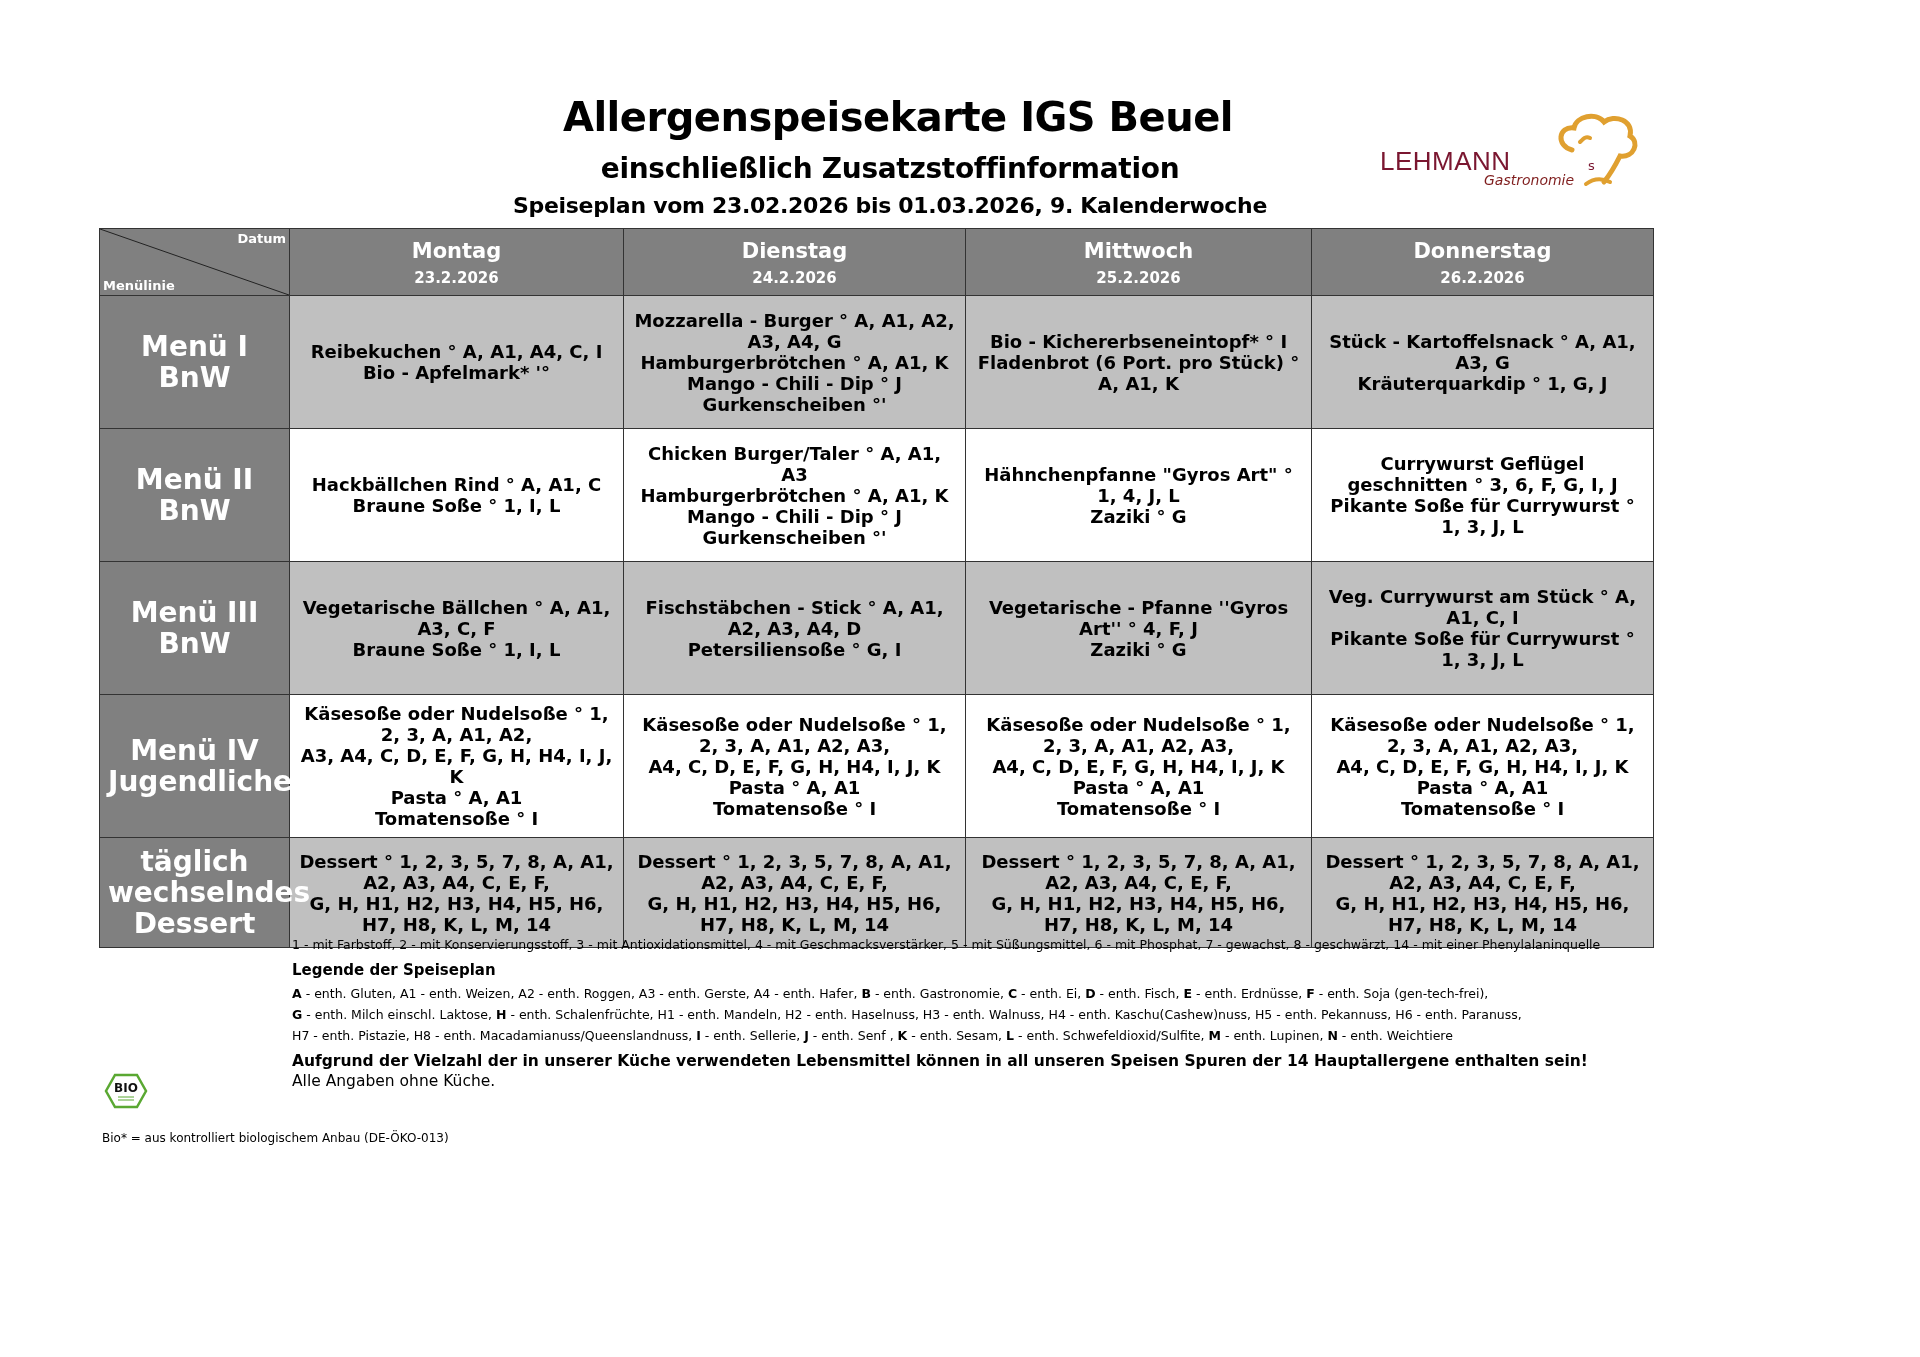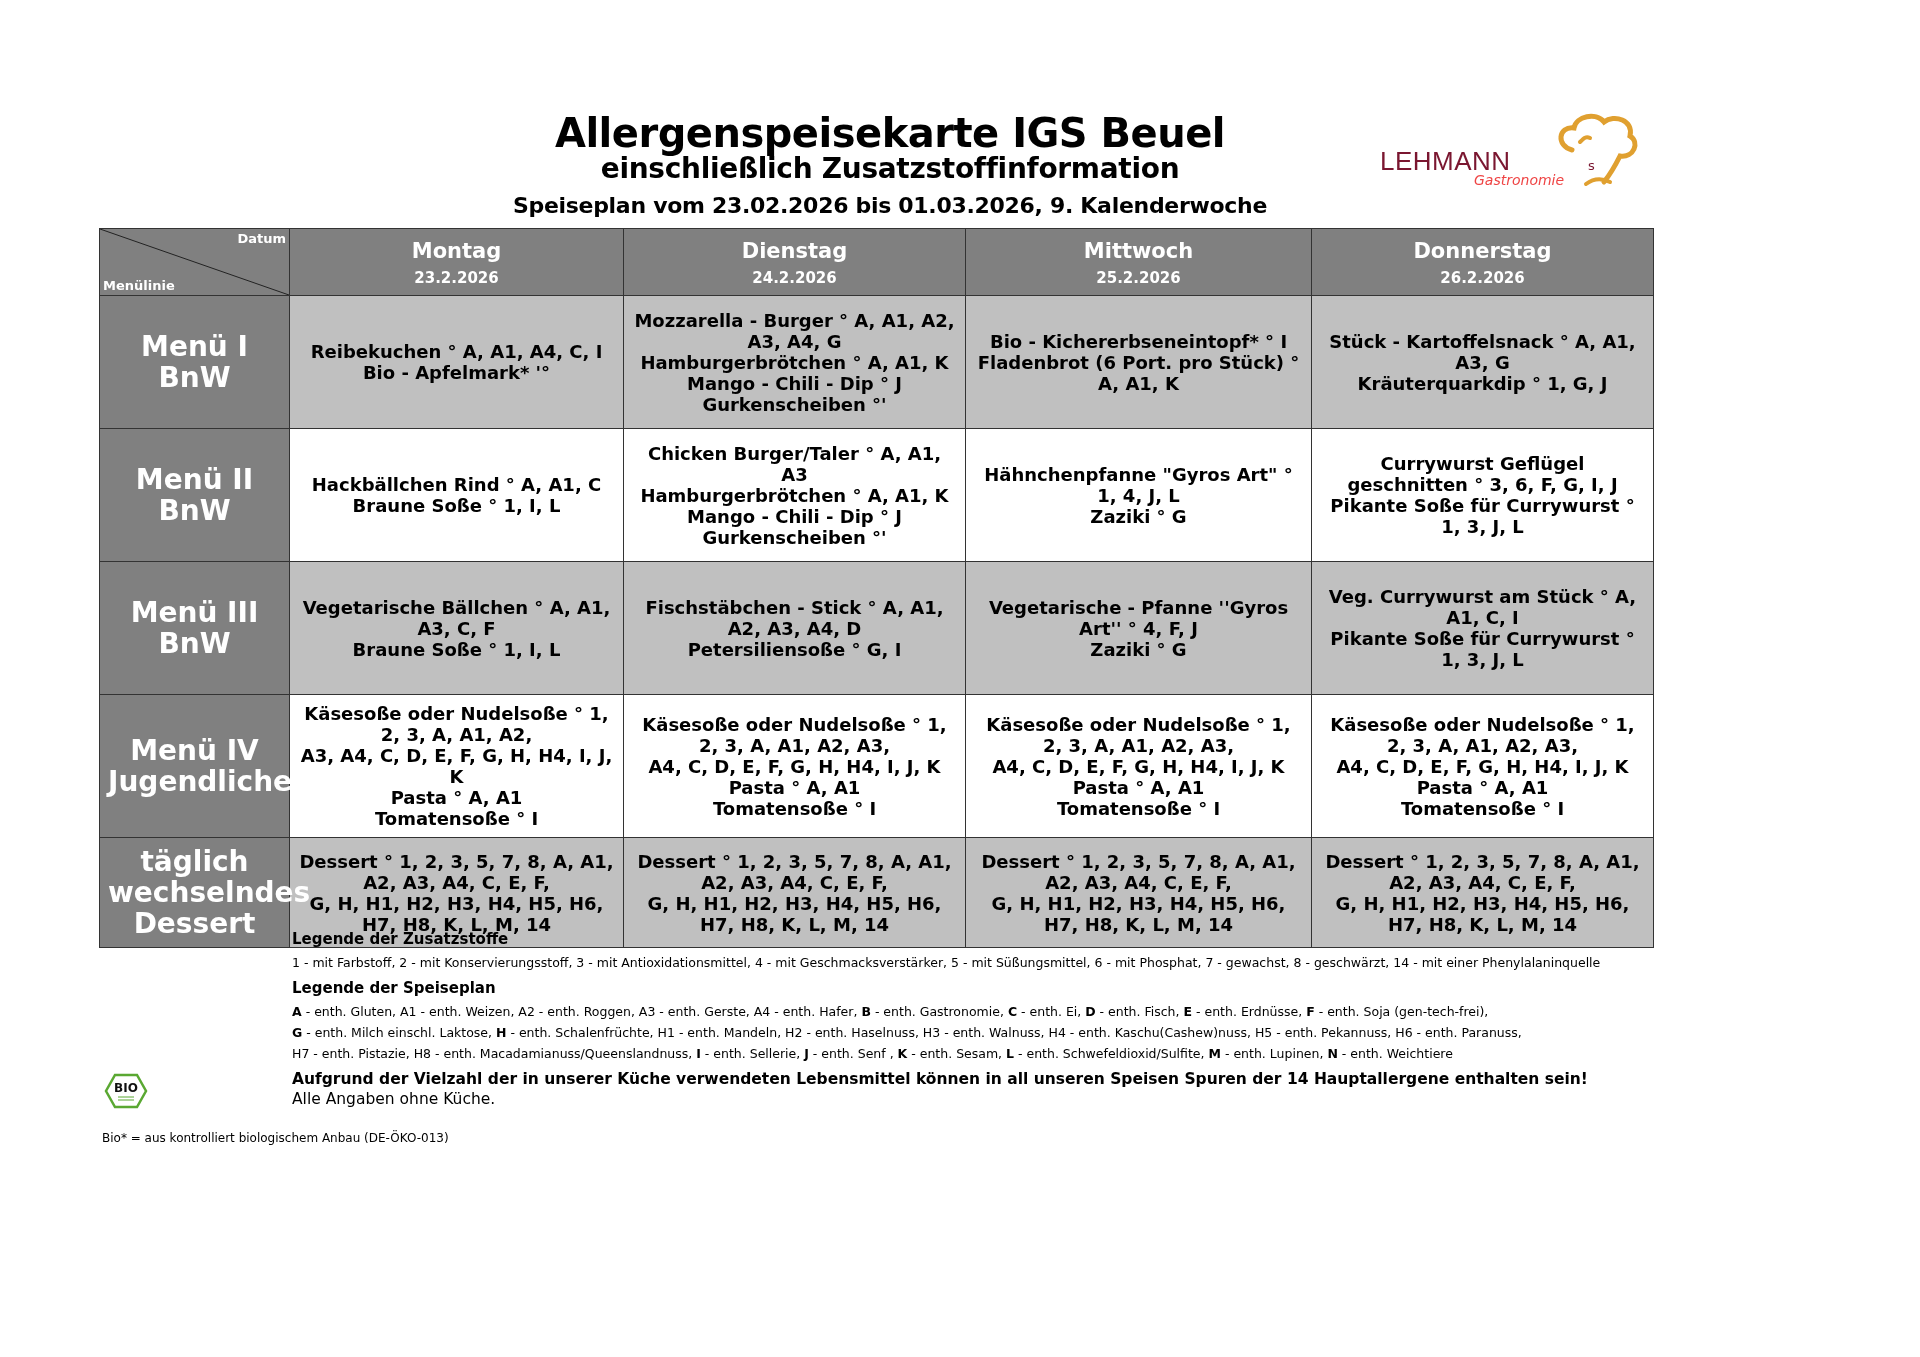--- a/index.html
+++ b/index.html
@@ -1,30 +1,30 @@
 <!DOCTYPE html>
 <html><head>
 <meta charset="utf-8">
 <style>
   html, body { margin: 0; padding: 0; background: #ffffff; }
   body { width: 1920px; height: 1357px; position: relative; overflow: hidden;
          font-family: "DejaVu Sans", "Liberation Sans", sans-serif; color: #000; }
 
-  .title { position: absolute; left: 0; width: 1780px; text-align: center; top: 94px;
-           font-size: 40px; font-weight: bold; letter-spacing: -0.5px; margin-top: 16px; }
+  .title { position: absolute; left: 8px; width: 1780px; text-align: center; top: 94px;
+           font-size: 40px; font-weight: bold; letter-spacing: -0.5px; }
   .subtitle { position: absolute; left: 0; width: 1780px; text-align: center; top: 152px;
            font-size: 28px; font-weight: bold; letter-spacing: -0.3px; }
   .subtitle2 { position: absolute; left: 0; width: 1780px; text-align: center; top: 193px;
            font-size: 22px; font-weight: bold; letter-spacing: -0.3px; }
 
   .logo { position: absolute; left: 1380px; top: 112px; width: 260px; height: 80px; }
   .logo-name { position: absolute; left: 0; top: 34px; font-size: 26px; color: #7a1630;
                font-family: Liberation Sans, sans-serif; letter-spacing: 0.5px; }
   .logo-s { position: absolute; left: 208px; top: 46px; font-size: 13px; color: #7a1630; }
-  .logo-sub { position: absolute; left: 94px; top: 60px; font-size: 14px; color: #ef4444;
+  .logo-sub { position: absolute; left: 104px; top: 60px; font-size: 14px; color: #7f1d1d;
               font-style: italic; font-family: "DejaVu Sans", sans-serif; }
   .logo-hat { position: absolute; left: 170px; top: 0; width: 90px; height: 75px; }
 
   table.menu { position: absolute; left: 99px; top: 228px; width: 1554px;
                border-collapse: collapse; table-layout: fixed; }
   table.menu td, table.menu th { border: 1.5px solid #333; padding: 8px; text-align: center;
                vertical-align: middle; }
   .hdr { background: #808080; color: #fff; height: 58px; }
   .hdr .day { font-size: 21px; font-weight: bold; display: block; margin-top: 2px; }
   .hdr .date { font-size: 15px; font-weight: bold; display: block; margin-top: 6px; }
@@ -265,21 +265,20 @@
           <div class="cell-inner">
             <span>Dessert ° 1, 2, 3, 5, 7, 8, A, A1, A2, A3, A4, C, E, F,</span>
             <span>G, H, H1, H2, H3, H4, H5, H6, H7, H8, K, L, M, 14</span>
           </div>
         </td>
       </tr>
     </tbody>
 </table>
 
 <div class="legend">
-  <div class="leg-h">Legende der Zusatzstoffe</div>
   <div class="leg-t">1 - mit Farbstoff, 2 - mit Konservierungsstoff, 3 - mit Antioxidationsmittel, 4 - mit Geschmacksverstärker, 5 - mit Süßungsmittel, 6 - mit Phosphat, 7 - gewachst, 8 - geschwärzt, 14 - mit einer Phenylalaninquelle</div>
   <div class="leg-h">Legende der Speiseplan</div>
   <div class="leg-t" id="allergen-lines">
       <div><b>A</b><span> - enth. Gluten, A1 - enth. Weizen, A2 - enth. Roggen, A3 - enth. Gerste, A4 - enth. Hafer, </span><b>B</b><span> - enth. Gastronomie, </span><b>C</b><span> - enth. Ei, </span><b>D</b><span> - enth. Fisch, </span><b>E</b><span> - enth. Erdnüsse, </span><b>F</b><span> - enth. Soja (gen-tech-frei),</span></div>
       <div><b>G</b><span> - enth. Milch einschl. Laktose, </span><b>H</b><span> - enth. Schalenfrüchte, H1 - enth. Mandeln, H2 - enth. Haselnuss, H3 - enth. Walnuss, H4 - enth. Kaschu(Cashew)nuss, H5 - enth. Pekannuss, H6 - enth. Paranuss,</span></div>
       <div><span>H7 - enth. Pistazie, H8 - enth. Macadamianuss/Queenslandnuss, </span><b>I</b><span> - enth. Sellerie, </span><b>J</b><span> - enth. Senf , </span><b>K</b><span> - enth. Sesam, </span><b>L</b><span> - enth. Schwefeldioxid/Sulfite, </span><b>M</b><span> - enth. Lupinen, </span><b>N</b><span> - enth. Weichtiere</span></div>
     </div>
   <div class="warn">Aufgrund der Vielzahl der in unserer Küche verwendeten Lebensmittel können in all unseren Speisen Spuren der 14 Hauptallergene enthalten sein!</div>
   <div class="disc">Alle Angaben ohne Küche.</div>
 </div>

